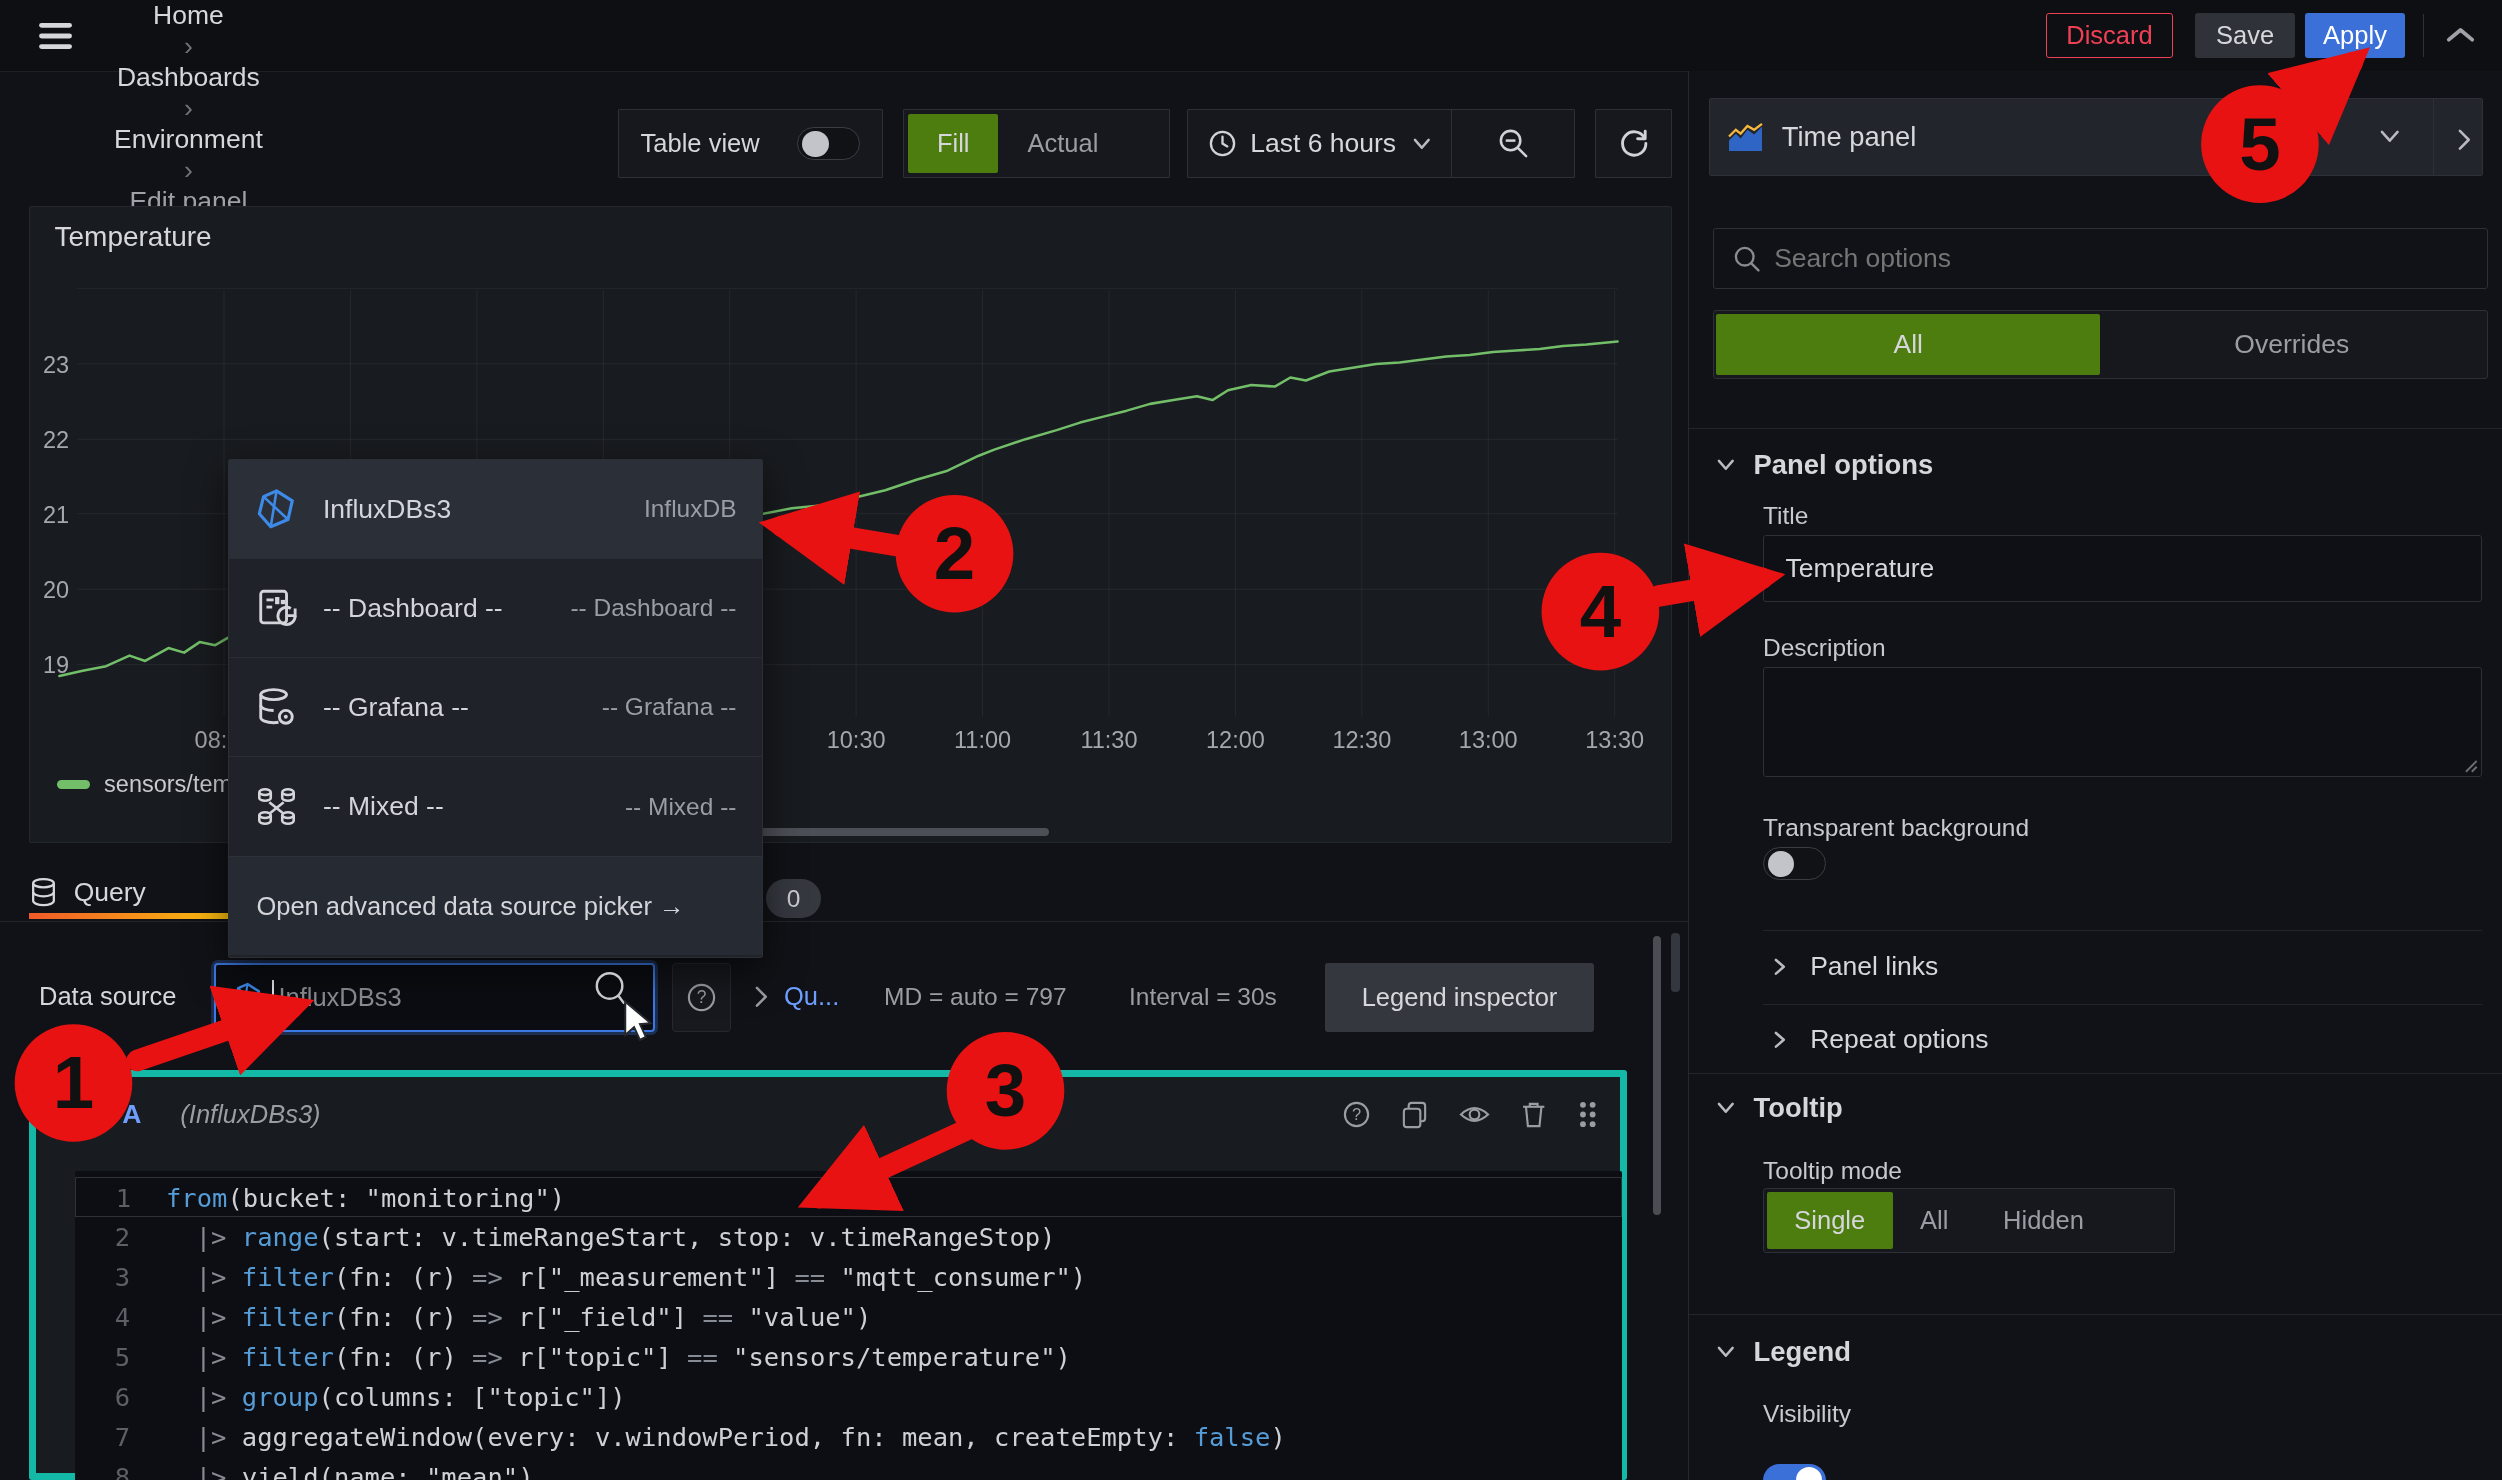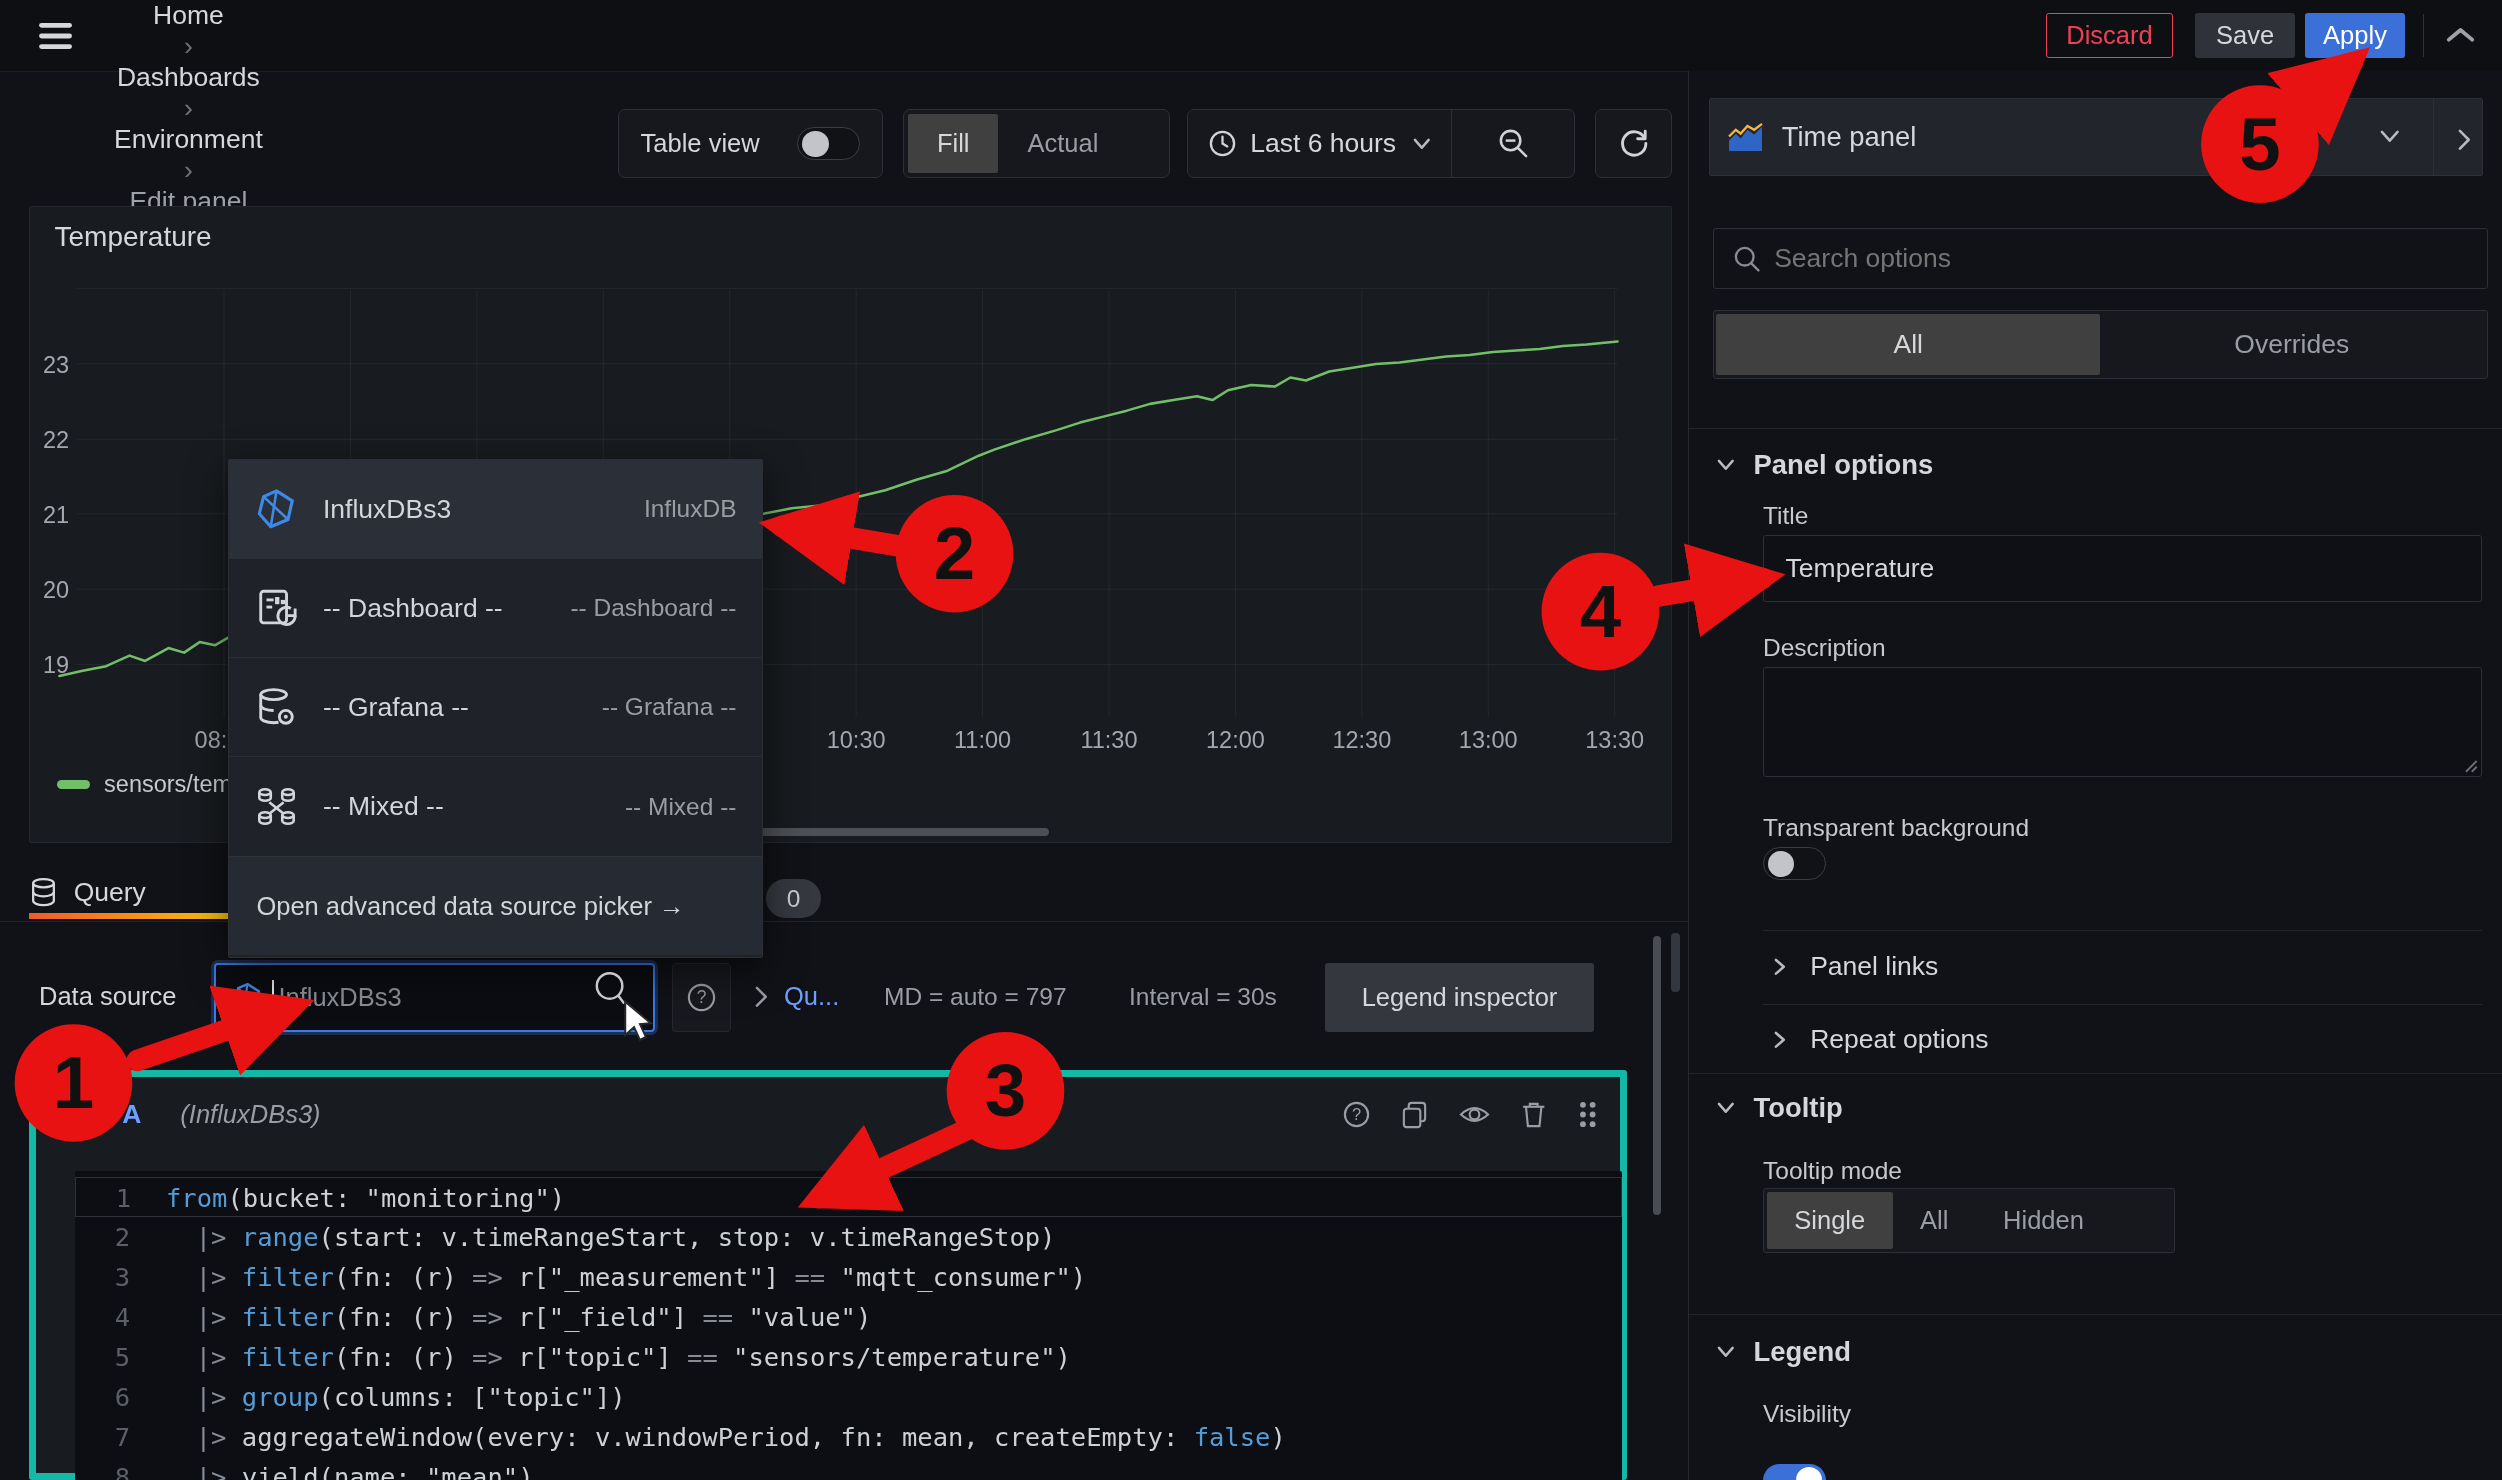--- a/index.html
+++ b/index.html
@@ -11,22 +11,22 @@
   #topbar{left:0;top:0;width:2502px;height:71px;background:#0e0f13;border-bottom:1px solid #1d1f24;}
   .crumb{font-size:26.5px;color:#d5d7db;}
   .crumb.dim{color:#9ea1a7;}
   .crumb-sep{color:#6e7177;font-size:26.5px;margin:0 17.6px;}
   .btn{display:flex;align-items:center;justify-content:center;height:45px;padding:0 23.5px;
        border-radius:2.9px;font-size:25.5px;cursor:pointer;box-sizing:border-box;}
   .btn-discard{border:1px solid #ef4056;color:#ef4056;background:transparent;}
   .btn-save{background:#2f3238;color:#d5d7db;}
   .btn-apply{background:#3c70d9;color:#fff;}
   
-  .tool{border:1px solid #2e3037;background:#16181d;border-radius:7px;height:69px;box-sizing:border-box;}
-  .seg-on{background:#404040;color:#d5d7db;border-radius:2px;}
+  .tool{border:1px solid #2e3037;background:#16181d;border-radius:1px;height:69px;box-sizing:border-box;}
+  .seg-on{background:#4d7c0f;color:#d5d7db;border-radius:2px;}
   .seg-off{color:#9a9da3;}
   
   .tgl{position:relative;width:63px;height:33px;border-radius:16.7px;box-sizing:border-box;}
   .tgl.off{background:#101216;border:1px solid #3a3d44;}
   .tgl.on{background:#3c70d9;}
   .knob{position:absolute;top:2.9px;width:26.5px;height:26.5px;border-radius:50%;}
   .tgl.off .knob{left:3.9px;background:#c2c4c9;}
   .tgl.on .knob{right:3.9px;background:#fff;}
   
   #chartpanel{left:29px;top:206px;width:1643px;height:637px;background:#181b1f;border:1px solid #25272e;border-radius:2px;box-sizing:border-box;}

